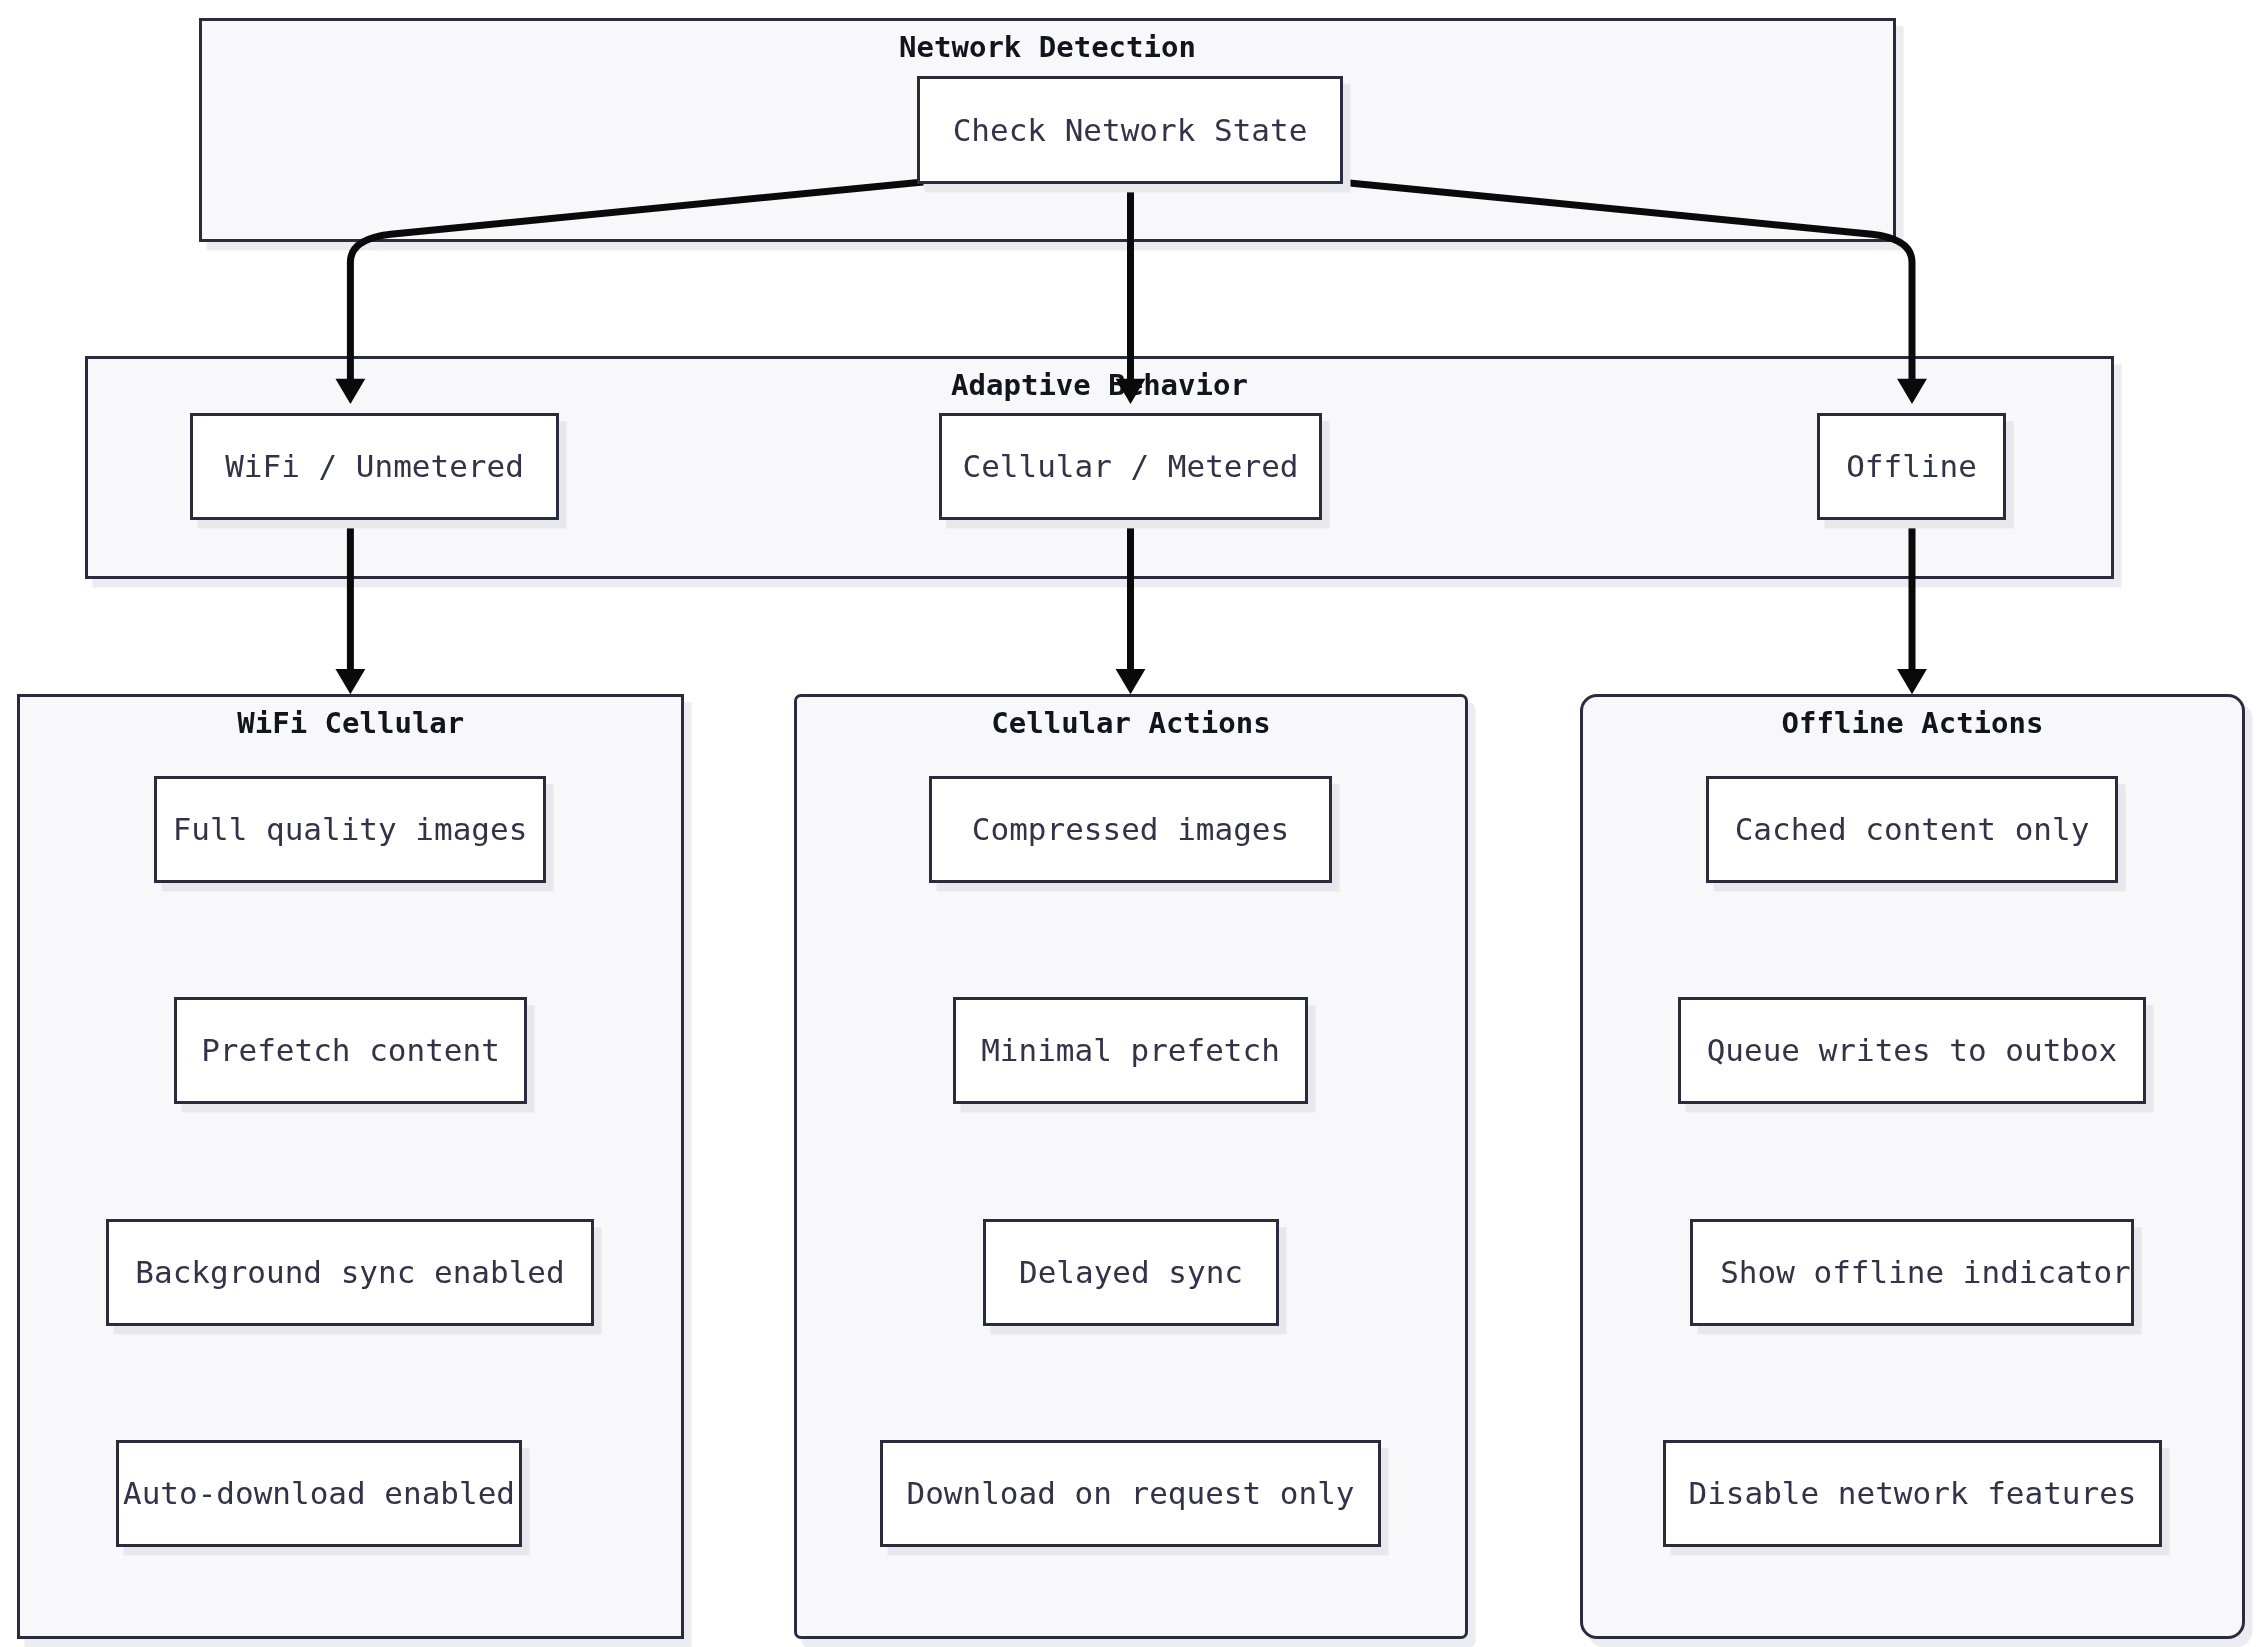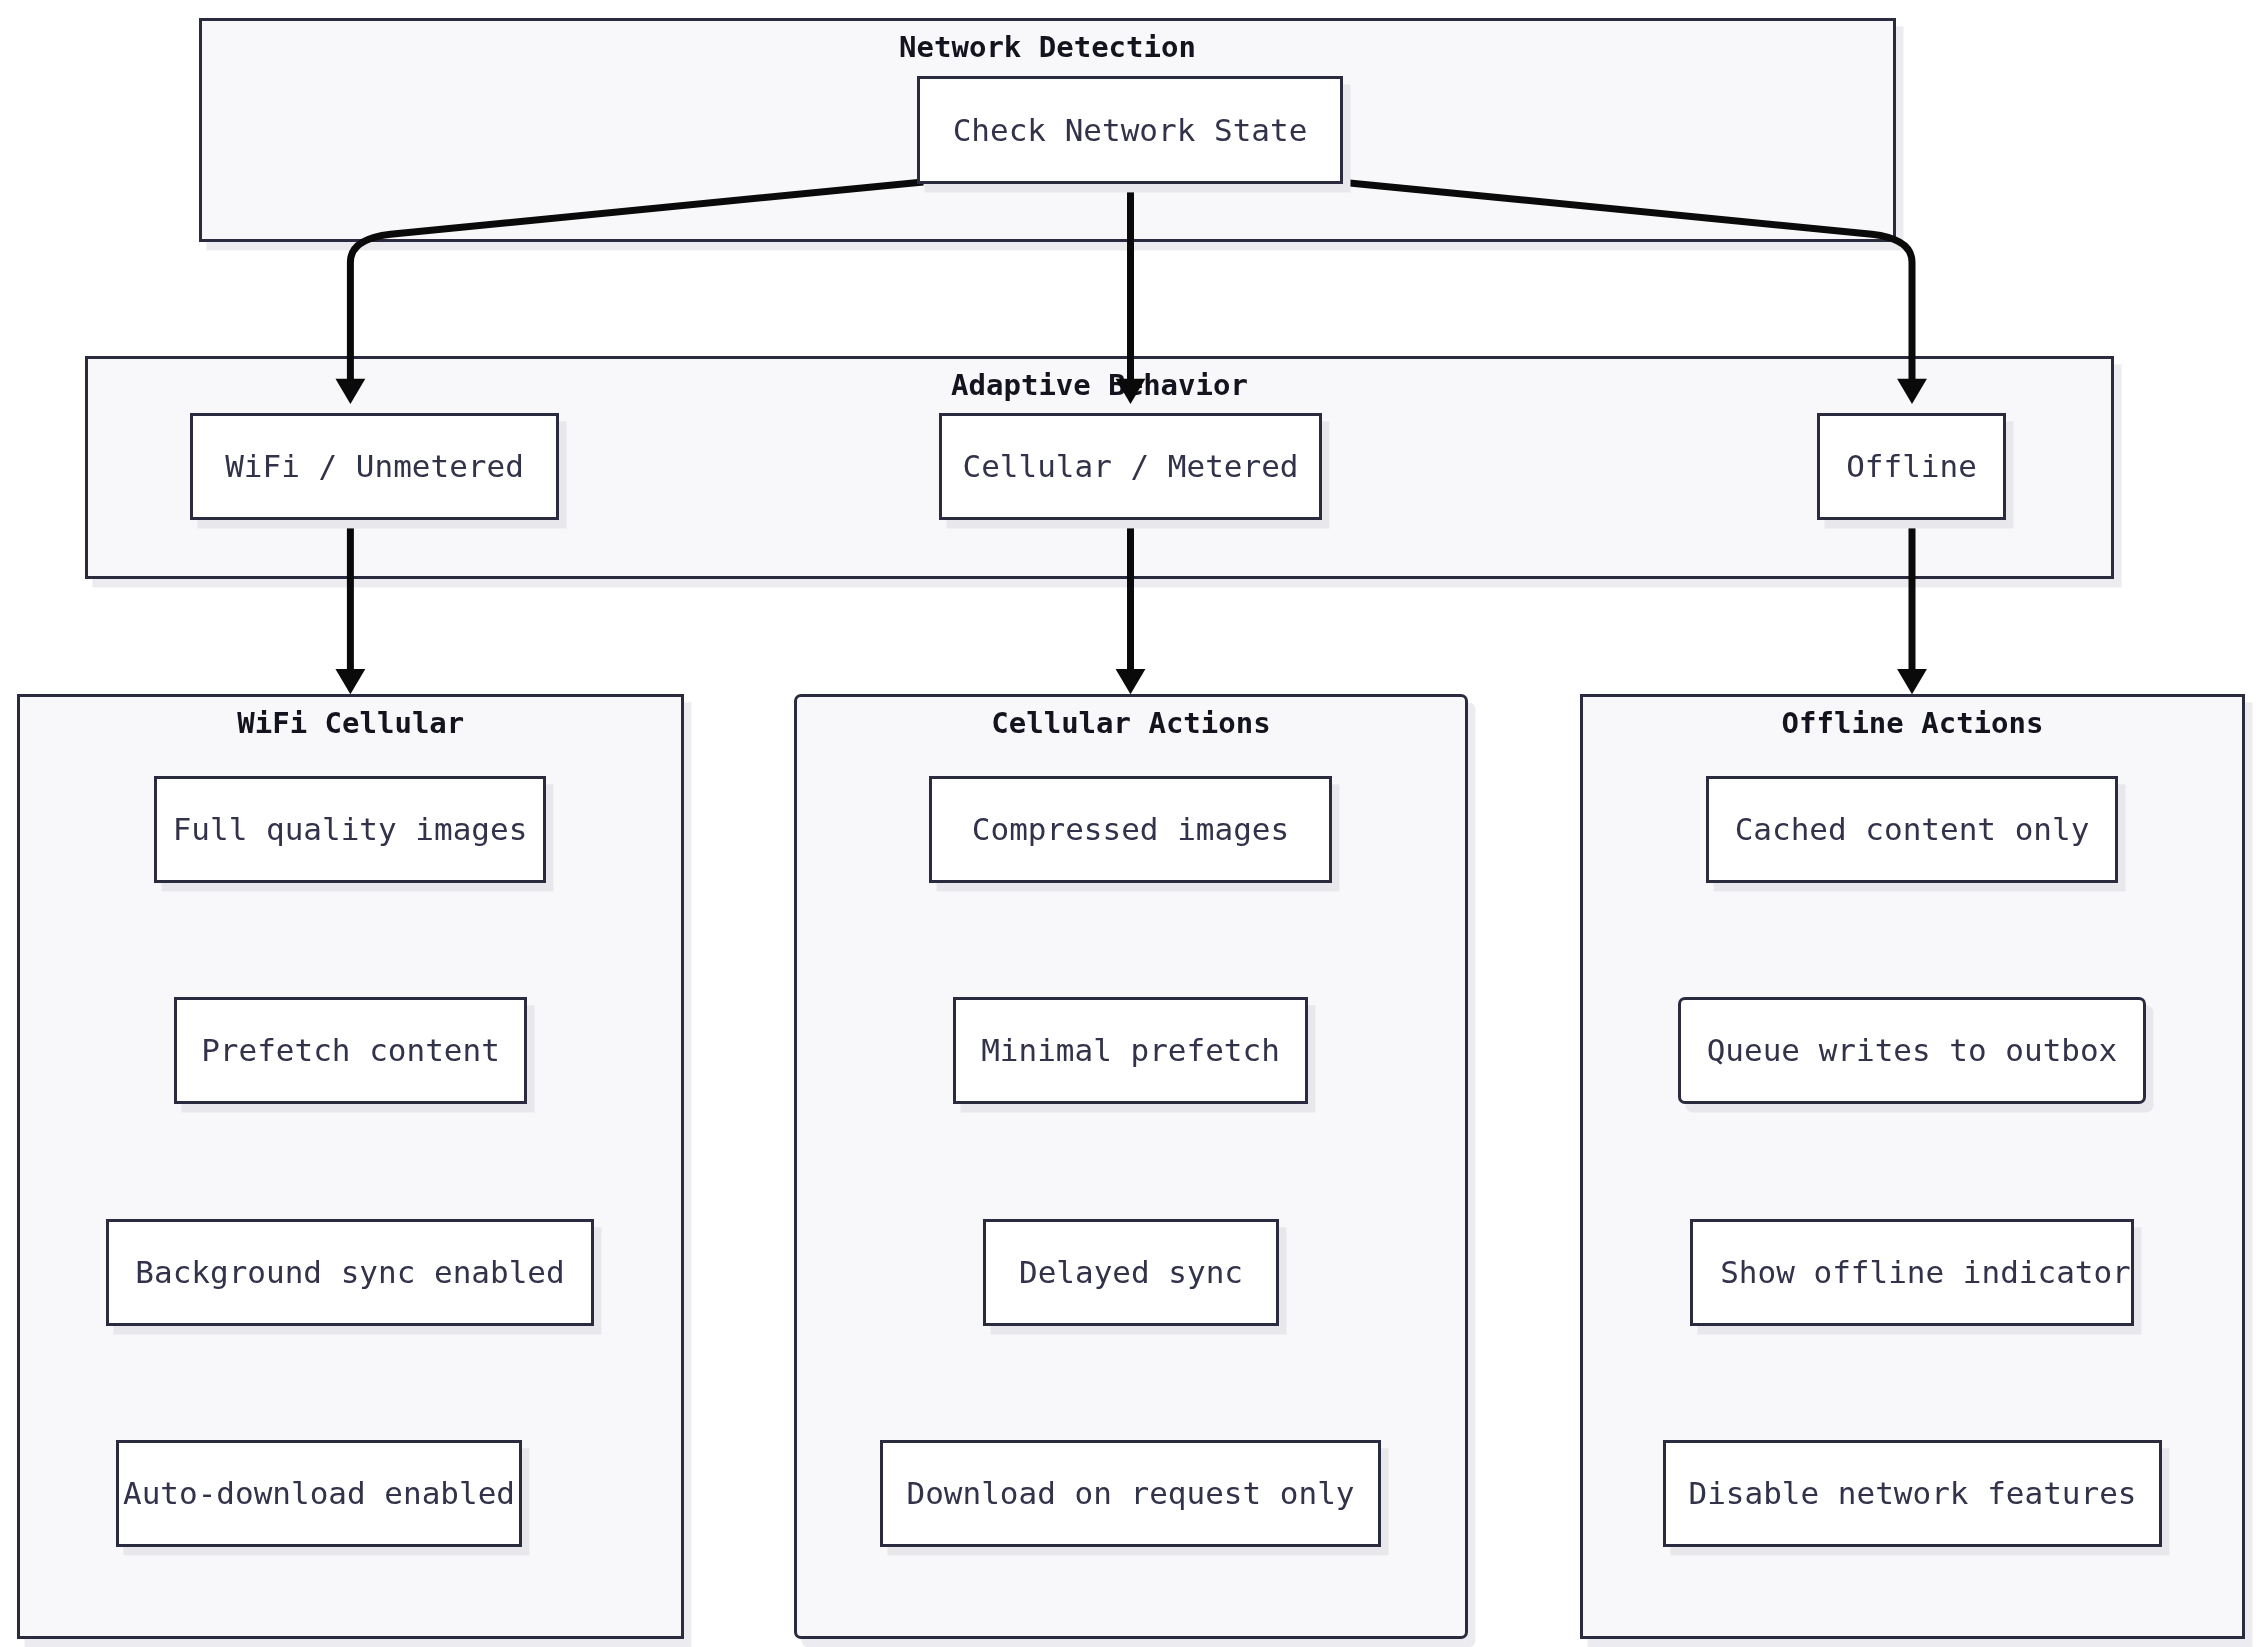--- a/index.html
+++ b/index.html
@@ -88,21 +88,21 @@
   </section>
 
   <section class="group" style="left:17.3px; top:694px; width:667px; height:945px;">
     <h2 class="group-title">WiFi Cellular</h2>
   </section>
 
   <section class="group" style="left:794px; top:694px; width:674px; height:945px;border-radius:7px;">
     <h2 class="group-title">Cellular Actions</h2>
   </section>
 
-  <section class="group" style="left:1580px; top:694px; width:665px; height:945px;">
+  <section class="group" style="left:1580px; top:694px; width:665px; height:945px;border-radius:17px;">
     <h2 class="group-title">Offline Actions</h2>
   </section>
 
   <svg class="edges" viewBox="0 0 4846 3530" aria-hidden="true">
     <path class="edge-path" d="M 1979 390 L 837 502 Q 751 512 751 562 L 751 814"></path>
     <polygon class="edge-head" points="719,812 783,812 751,866"></polygon>
 
     <path class="edge-path" d="M 2423 392 L 2423 814"></path>
     <polygon class="edge-head" points="2391,812 2455,812 2423,866"></polygon>
 
@@ -157,21 +157,21 @@
   <div class="node" style="left:983px; top:1219px; width:296px; height:107px;">
     <span>Delayed sync</span>
   </div>
   <div class="node" style="left:880px; top:1440px; width:501px; height:107px;">
     <span>Download on request only</span>
   </div>
 
   <div class="node" style="left:1706px; top:776px; width:412px; height:107px;">
     <span>Cached content only</span>
   </div>
-  <div class="node" style="left:1678px; top:997px; width:468px; height:107px;border-radius:7px;">
+  <div class="node" style="left:1678px; top:997px; width:468px; height:107px;">
     <span>Queue writes to outbox</span>
   </div>
   <div class="node" style="left:1690px; top:1219px; width:444px; height:107px;padding-left:27px;">
     <span>Show offline indicator</span>
   </div>
   <div class="node" style="left:1663px; top:1440px; width:499px; height:107px;">
     <span>Disable network features</span>
   </div>
 
 </div>

